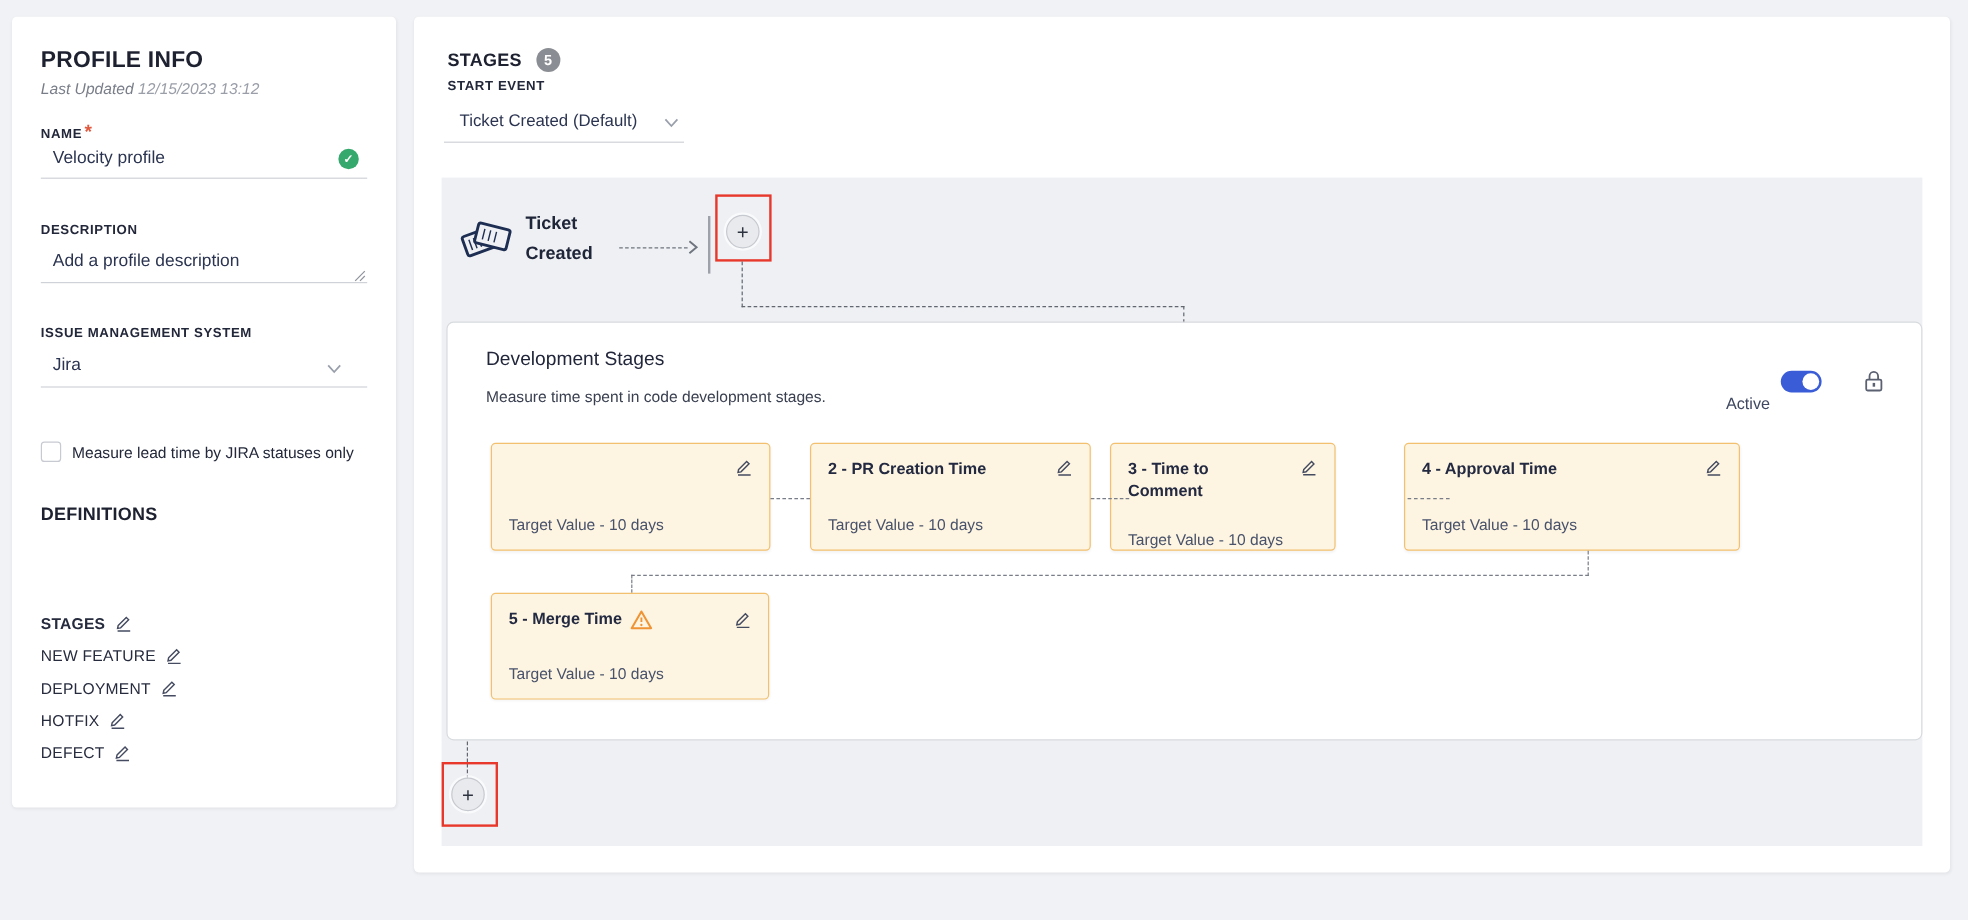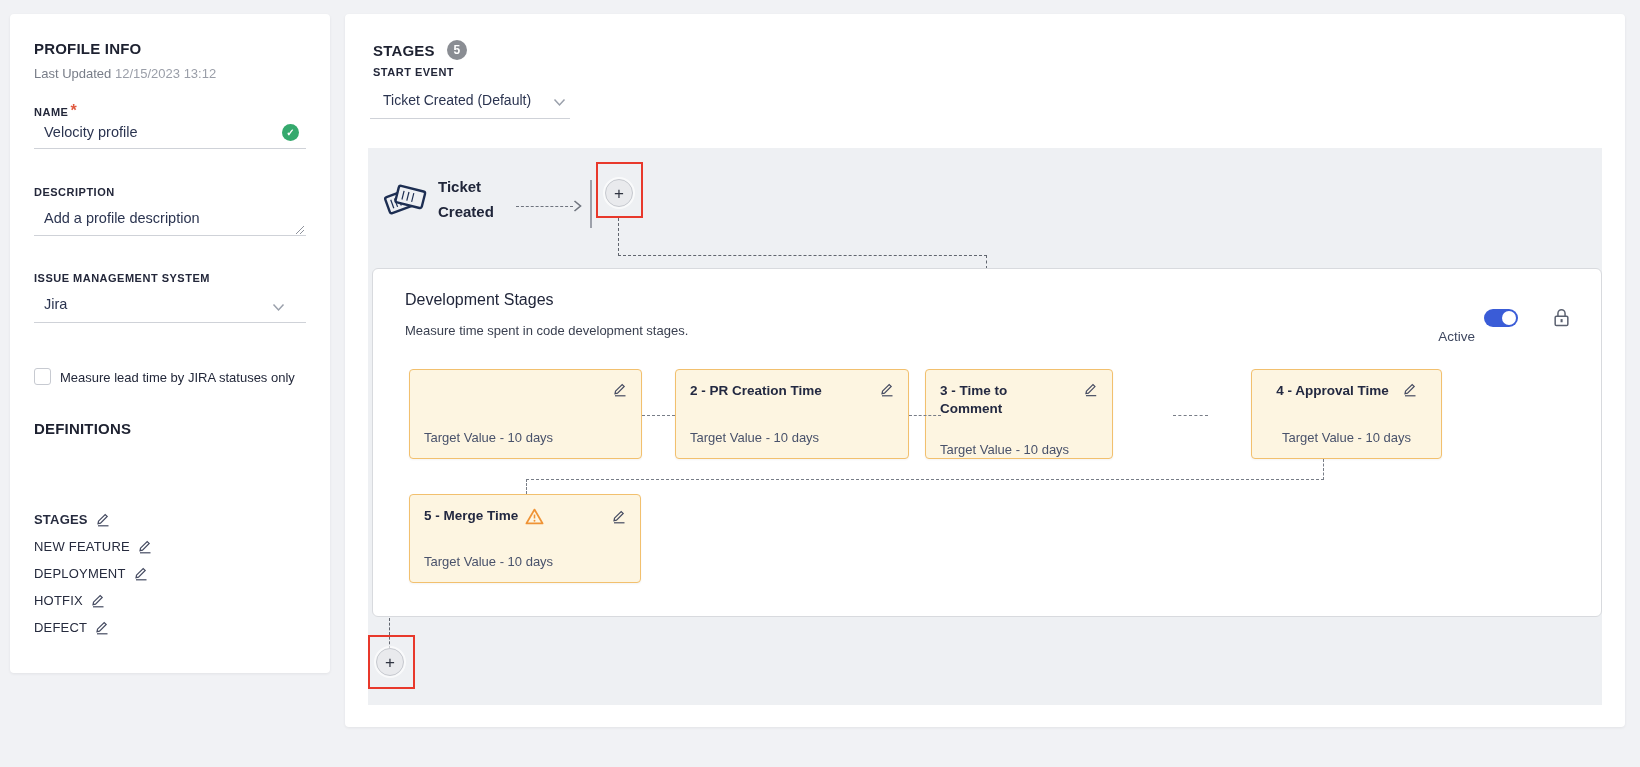--- a/index.html
+++ b/index.html
@@ -6,21 +6,21 @@
   html,body { width:1640px; height:767px; background:#f1f2f5; font-family:"Liberation Sans", sans-serif; }
   .abs { position:absolute; }
   #stage { position:relative; width:1640px; height:767px; overflow:hidden; }
 
   
   .white-card { position:absolute; background:#ffffff; border-radius:4px; box-shadow:0 1px 3px rgba(25,30,40,.07); }
   #sidebar { left:10px; top:14px; width:320px; height:659px; }
   #main-card { left:345px; top:14px; width:1280px; height:713px; }
 
   
-  .sb-title { font-size:15px; font-weight:700; color:#1d2130; letter-spacing:.2px; }
+  .sb-title { font-size:19px; font-weight:700; color:#1d2130; letter-spacing:.2px; }
   .muted { color:#8e929c; }
   .field-label { font-size:11px; font-weight:700; color:#23273a; letter-spacing:.5px; }
   .req { color:#e0593f; font-weight:700; margin-left:2px; }
   .field-value { font-size:14.5px; color:#2b3450; }
   .underline { position:absolute; border-bottom:1px solid #cfd2d8; }
   .check-circle { position:absolute; width:17px; height:17px; border-radius:50%; background:#35a96d; color:#fff; font-size:10px; font-weight:700; display:flex; align-items:center; justify-content:center; }
   .chevron { position:absolute; }
   .checkbox { position:absolute; width:17px; height:17px; border:1.5px solid #c7cad1; border-radius:3px; background:#fff; }
   .def-item { position:absolute; left:24px; height:27px; display:flex; align-items:center; gap:8px; font-size:13px; color:#262b3e; letter-spacing:.2px; }
 
@@ -49,21 +49,21 @@
   .arrowline { position:absolute; display:flex; align-items:center; }
   .arrowline .ln { flex:1; border-top:1.5px dashed #6f747e; }
 </style>
 </head>
 <body>
 
 <div id="stage">
 
   <div id="sidebar" class="white-card">
     <div class="abs sb-title" style="left:24px; top:26px;">PROFILE INFO</div>
-    <div class="abs" style="left:24px; top:52px; font-size:13px;">
+    <div class="abs" style="left:24px; top:52px; font-size:13px;font-style:italic;">
       <span style="color:#787d88;">Last Updated</span>
       <span style="color:#9a9ea8;">12/15/2023 13:12</span>
     </div>
 
     <div class="abs" style="left:24px; top:88px;">
       <span class="field-label">NAME</span><span class="req">*</span>
     </div>
     <div class="abs field-value" style="left:34px; top:110px;">Velocity profile</div>
     <div class="check-circle" style="left:272px; top:110px;">✓</div>
     <div class="underline" style="left:24px; top:134px; width:272px;"></div>
@@ -221,21 +221,21 @@
             <div class="stage-title">3 - Time to Comment</div>
             <div class="spacer"></div>
             <svg width="14" height="15" viewBox="0 0 14 15">
                 <path d="M2.5 9.2 L9.2 2.5 L11.2 4.5 L4.5 11.2 L2 11.7 Z" fill="none" stroke="#454b61" stroke-width="1.2"></path>
                 <line x1="2" y1="13.8" x2="12.5" y2="13.8" stroke="#454b61" stroke-width="1.2"></line>
               </svg>
           </div>
           <div class="stage-target">Target Value - 10 days</div>
         </div>
 
-        <div class="stage-card" style="left:878px; top:100px; width:191px;align-items:center;">
+        <div class="stage-card" style="left:797px; top:100px; width:280px;">
           <div class="stage-title-row">
             <div class="stage-title">4 - Approval Time</div>
             <div class="spacer"></div>
             <svg width="14" height="15" viewBox="0 0 14 15">
                 <path d="M2.5 9.2 L9.2 2.5 L11.2 4.5 L4.5 11.2 L2 11.7 Z" fill="none" stroke="#454b61" stroke-width="1.2"></path>
                 <line x1="2" y1="13.8" x2="12.5" y2="13.8" stroke="#454b61" stroke-width="1.2"></line>
               </svg>
           </div>
           <div class="stage-target">Target Value - 10 days</div>
         </div>

